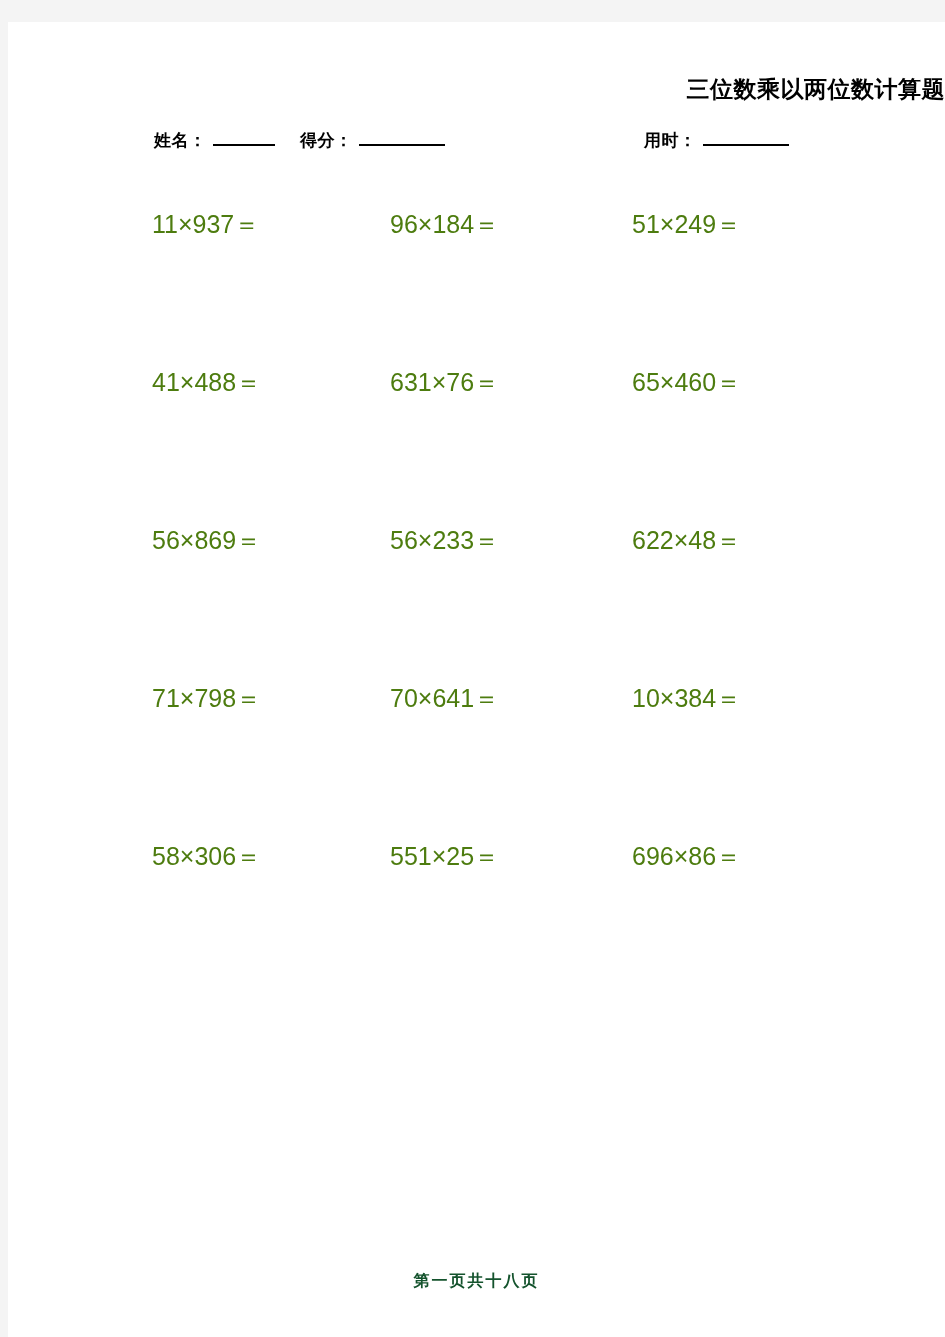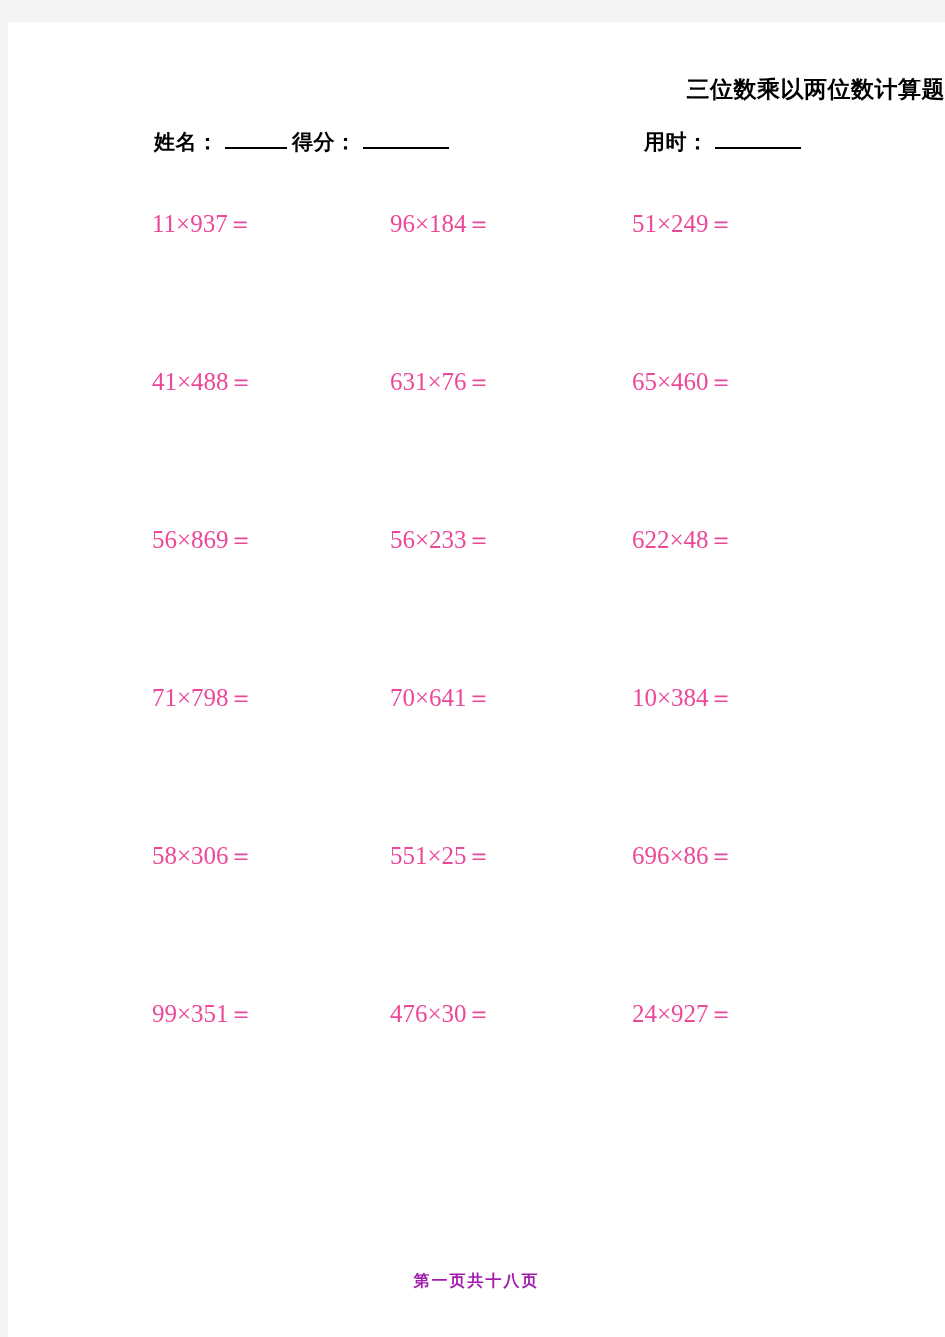--- a/index.html
+++ b/index.html
@@ -57,26 +57,26 @@
     font-weight: 700;
     color: #000000;
   }
   .hdr-field {
     position: absolute;
     white-space: nowrap;
     display: flex;
     align-items: baseline;
   }
   .hdr-name  { left: 146px; }
-  .hdr-score { left: 284px; }
+  .hdr-score { left: 292px; }
   .hdr-time  { left: 636px; }
 
   .hdr-label {
     font-weight: 700;
-    font-size: 21px;
+    font-size: 17px;
     letter-spacing: 0.5px;
   }
   .hdr-blank {
     display: inline-block;
     border-bottom: 2px solid #000;
     height: 16px;
     margin-left: 6px;
   }
   .hdr-blank.w-short { width: 62px; }
   .hdr-blank.w-long  { width: 86px; }
@@ -90,40 +90,40 @@
   }
   .problem-row {
     position: relative;
     height: 158px;
   }
   .problem-cell {
     position: absolute;
     top: 0;
     font-size: 25px;
     line-height: 32px;
-    color: #ec4899;
+    color: #4d7c0f;
     white-space: nowrap;
-    font-family: Liberation Serif, serif;
+    font-family: Liberation Sans, sans-serif;
     font-weight: 400;
   }
   .col-1 { left: 144px; }
   .col-2 { left: 382px; }
   .col-3 { left: 624px; }
 
   
   .page-footer {
     position: absolute;
     left: 0;
     right: 0;
     bottom: 45px;
     text-align: center;
     font-size: 16px;
     font-weight: 700;
     letter-spacing: 2px;
-    color: #a21caf;
+    color: #14532d;
   }
 </style>
 </head>
 <body>
 
 <div class="page">
   <div class="sheet-inner">
 
     <div class="doc-title">三位数乘以两位数计算题</div>
 
@@ -171,24 +171,19 @@
         <div class="problem-cell col-2">70×641＝</div>
         <div class="problem-cell col-3">10×384＝</div>
       </div>
 
       <div class="problem-row">
         <div class="problem-cell col-1">58×306＝</div>
         <div class="problem-cell col-2">551×25＝</div>
         <div class="problem-cell col-3">696×86＝</div>
       </div>
 
-      <div class="problem-row">
-        <div class="problem-cell col-1">99×351＝</div>
-        <div class="problem-cell col-2">476×30＝</div>
-        <div class="problem-cell col-3">24×927＝</div>
-      </div>
 
     </div>
 
     <div class="page-footer">第一页共十八页</div>
 
   </div>
 </div>
 
 </body></html>

